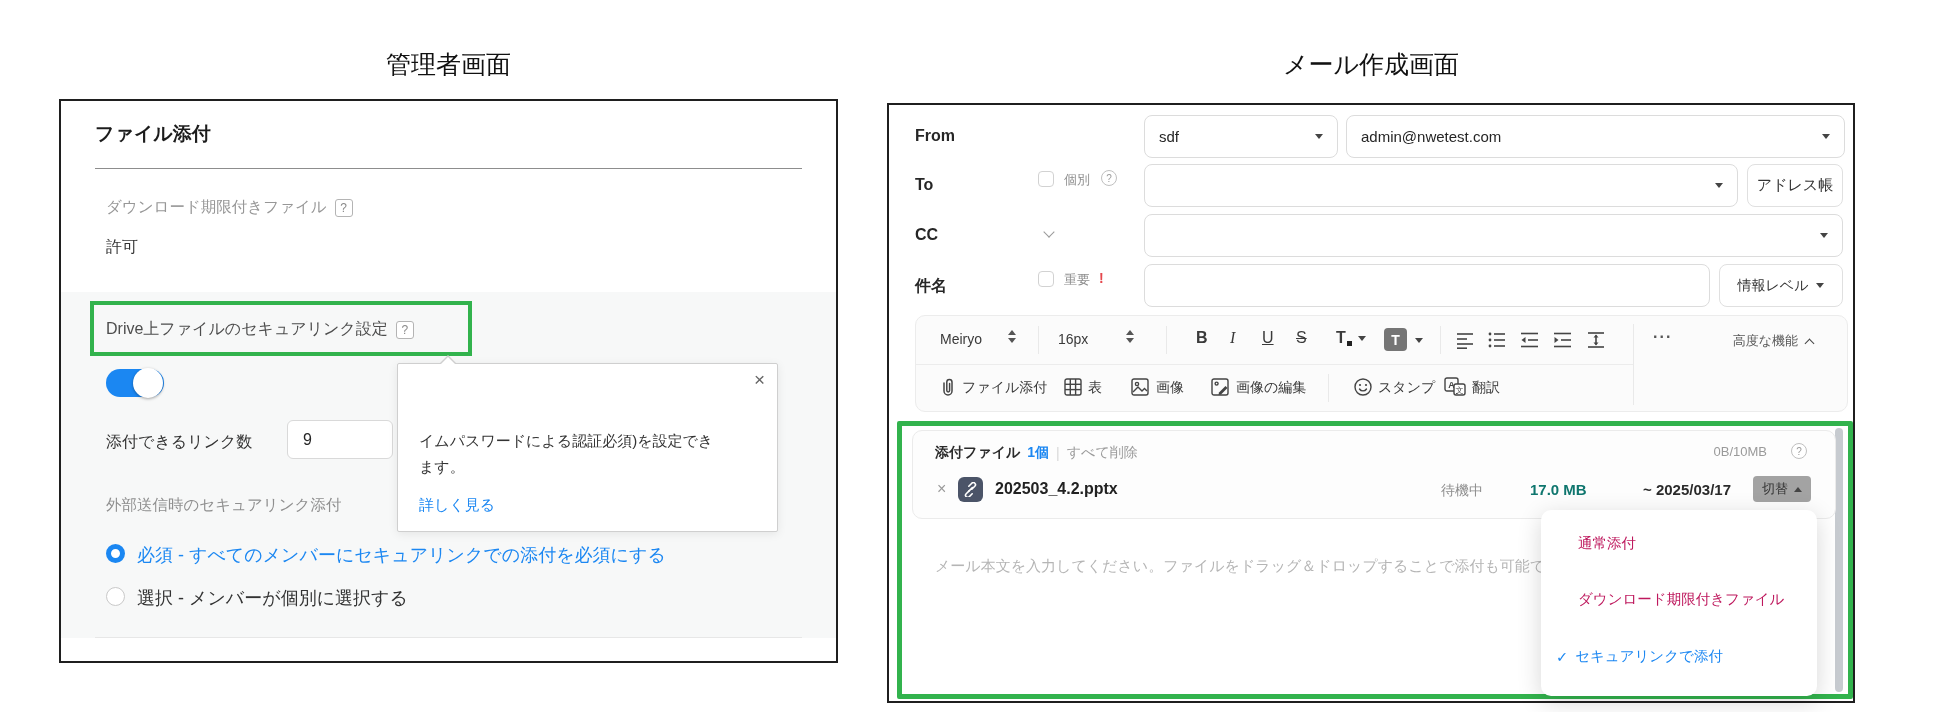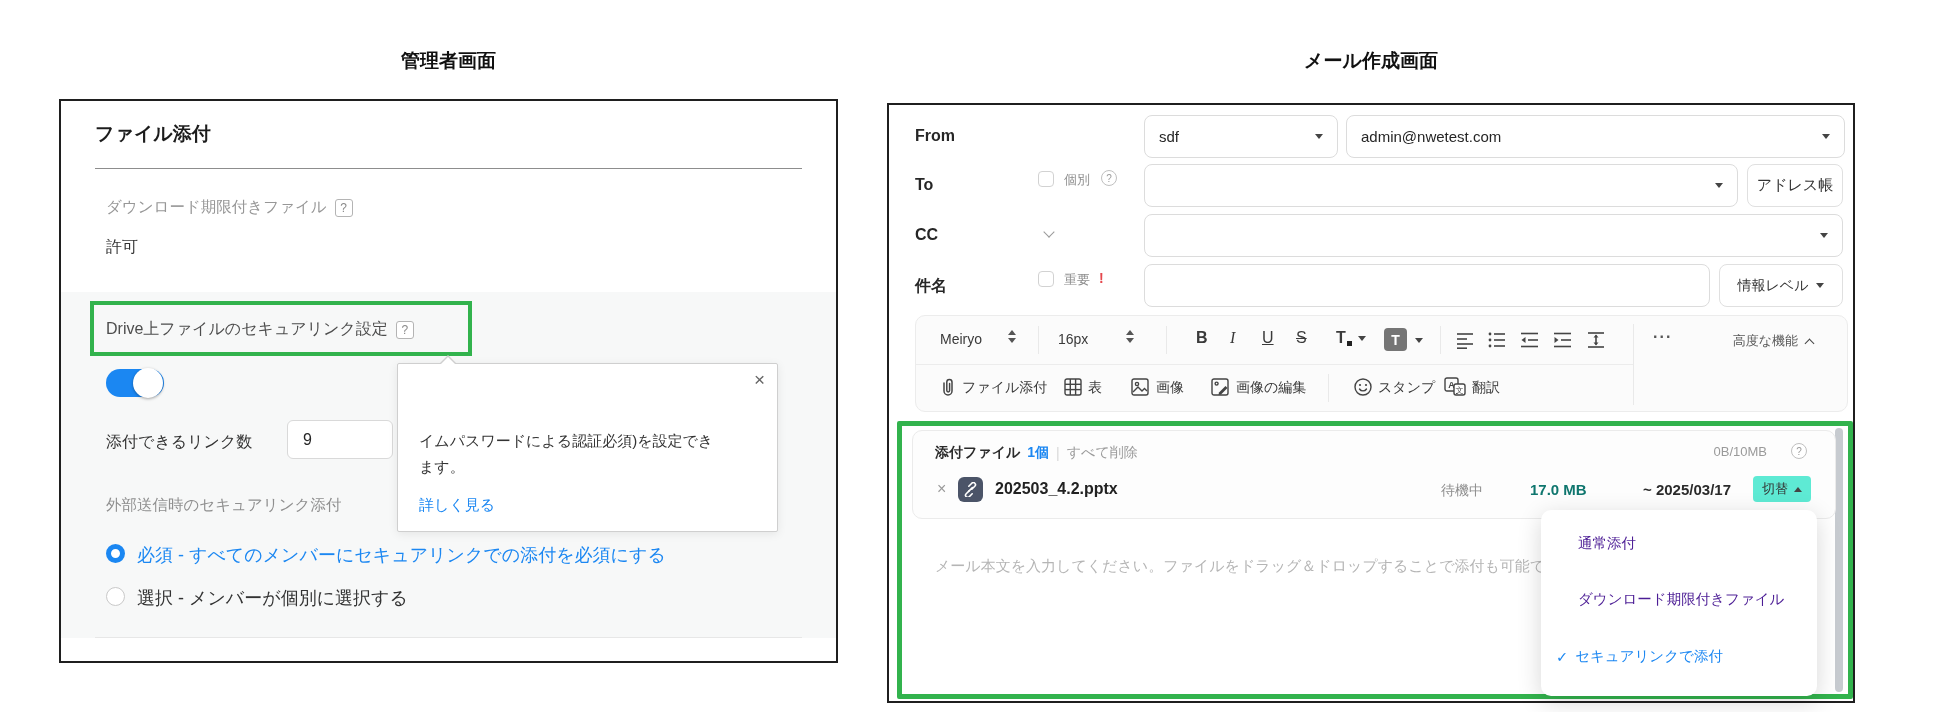--- a/index.html
+++ b/index.html
@@ -1,37 +1,37 @@
 <!DOCTYPE html>
 <html><head>
 <meta charset="utf-8">
 <style>
   *{margin:0;padding:0;box-sizing:border-box}
   html,body{width:1934px;height:712px;background:#fff;font-family:"Liberation Sans","DejaVu Sans",sans-serif;color:#262626;overflow:hidden}
   .abs{position:absolute}
   .nw{white-space:nowrap}
-  .panel-title{font-size:19px;font-weight:bold;text-align:center;color:#111}
+  .panel-title{font-size:25px;font-weight:normal;text-align:center;color:#111}
   .card{background:#fff;border:2px solid #1f1f1f}
   .inbox{background:#fff;border:1px solid #dcdcdc;border-radius:8px;display:flex;align-items:center;padding:0 14px;font-size:15px;color:#262626;height:43px}
   .btn{background:#fff;border:1px solid #e0e0e0;border-radius:8px;display:flex;align-items:center;justify-content:center;font-size:15px;color:#333;height:43px}
   .chev-d{display:inline-block;width:8px;height:8px;border-right:1.6px solid #555;border-bottom:1.6px solid #555;transform:rotate(45deg);margin-top:-4px}
   .chev-u{display:inline-block;width:7px;height:7px;border-right:1.6px solid #444;border-bottom:1.6px solid #444;transform:rotate(-135deg);margin-top:4px}
   .tri-d{width:0;height:0;border-left:4px solid transparent;border-right:4px solid transparent;border-top:5px solid #444}
   .tri-u{width:0;height:0;border-left:4px solid transparent;border-right:4px solid transparent;border-bottom:5px solid #444}
   .spin{display:inline-flex;flex-direction:column;gap:3px;align-items:center}
   .spin i{display:block;width:0;height:0;border-left:4px solid transparent;border-right:4px solid transparent}
   .spin i.u{border-bottom:5px solid #555}
   .spin i.d{border-top:5px solid #555}
   .qbox{display:inline-flex;width:18px;height:18px;border:1px solid #b4b4b4;border-radius:3px;color:#8a8a8a;font-size:12px;align-items:center;justify-content:center;background:#fff}
   .qcirc{display:inline-flex;width:16px;height:16px;border:1px solid #c0c0c0;border-radius:50%;color:#9a9a9a;font-size:10px;align-items:center;justify-content:center;background:#fff}
   .cb{width:16px;height:16px;border:1.5px solid #d2d2d2;border-radius:4px;background:#fff}
   .tb{font-size:14px;color:#3a3a3a;display:flex;align-items:center}
   .vr{width:1px;background:#e9e9e9}
   .icon-svg{display:block}
-  .menu-item{font-size:14.5px;color:#4c1d95;display:flex;align-items:center}
+  .menu-item{font-size:14.5px;color:#be185d;display:flex;align-items:center}
 </style>
 </head>
 <body>
 
 <div class="abs panel-title" style="left:59px;top:48px;width:779px">管理者画面</div>
 
 <div class="abs card" style="left:59px;top:99px;width:779px;height:564px">
 
   <div class="abs nw" style="left:34px;top:20px;font-size:19px;font-weight:bold;color:#1c1c1c">ファイル添付</div>
   <div class="abs" style="left:34px;top:67px;width:707px;border-top:1.5px solid #8d8d8d"></div>
@@ -267,21 +267,21 @@
               <path d="M6.2 8.8 L3.2 11.8 a2.1 2.1 0 0 0 3 3 L9.2 11.8"></path>
               <path d="M8.8 6.2 L11.8 3.2 a2.1 2.1 0 0 0 -3 -3 L5.8 3.2" transform="translate(0,1)"></path>
               <line x1="5.6" y1="9.4" x2="9.4" y2="5.6"></line>
             </g>
           </svg>
       </span>
       <span class="abs nw" style="left:82px;top:7px;font-size:16px;font-weight:bold;color:#222">202503_4.2.pptx</span>
       <span class="abs nw" style="left:528px;top:9px;font-size:14px;color:#8e8e8e">待機中</span>
       <span class="abs nw" style="left:617px;top:8px;font-size:15px;font-weight:600;color:#0f766e">17.0 MB</span>
       <span class="abs nw" style="left:730px;top:8px;font-size:15px;font-weight:600;color:#2b2b2b">~ 2025/03/17</span>
-      <span class="abs" style="left:840px;top:3px;height:26px;background:#5eead4;border-radius:4px;display:inline-flex;align-items:center;gap:6px;padding:0 9px;font-size:13px;color:#333">
+      <span class="abs" style="left:840px;top:3px;height:26px;background:#a3a3a3;border-radius:4px;display:inline-flex;align-items:center;gap:6px;padding:0 9px;font-size:13px;color:#333">
         <span>切替</span>
         <span class="tri-u"></span>
       </span>
     </div>
   </div>
 
   <div class="abs nw" style="left:46px;top:452px;font-size:15px;color:#b5b5b5;z-index:1">メール本文を入力してください。ファイルをドラッグ＆ドロップすることで添付も可能です。</div>
 
   <div class="abs" style="left:652px;top:405px;width:276px;height:186px;background:#fff;border-radius:10px;box-shadow:0 6px 24px rgba(0,0,0,.16);z-index:6">
     <div class="abs menu-item" style="left:37px;top:24px">通常添付</div>

